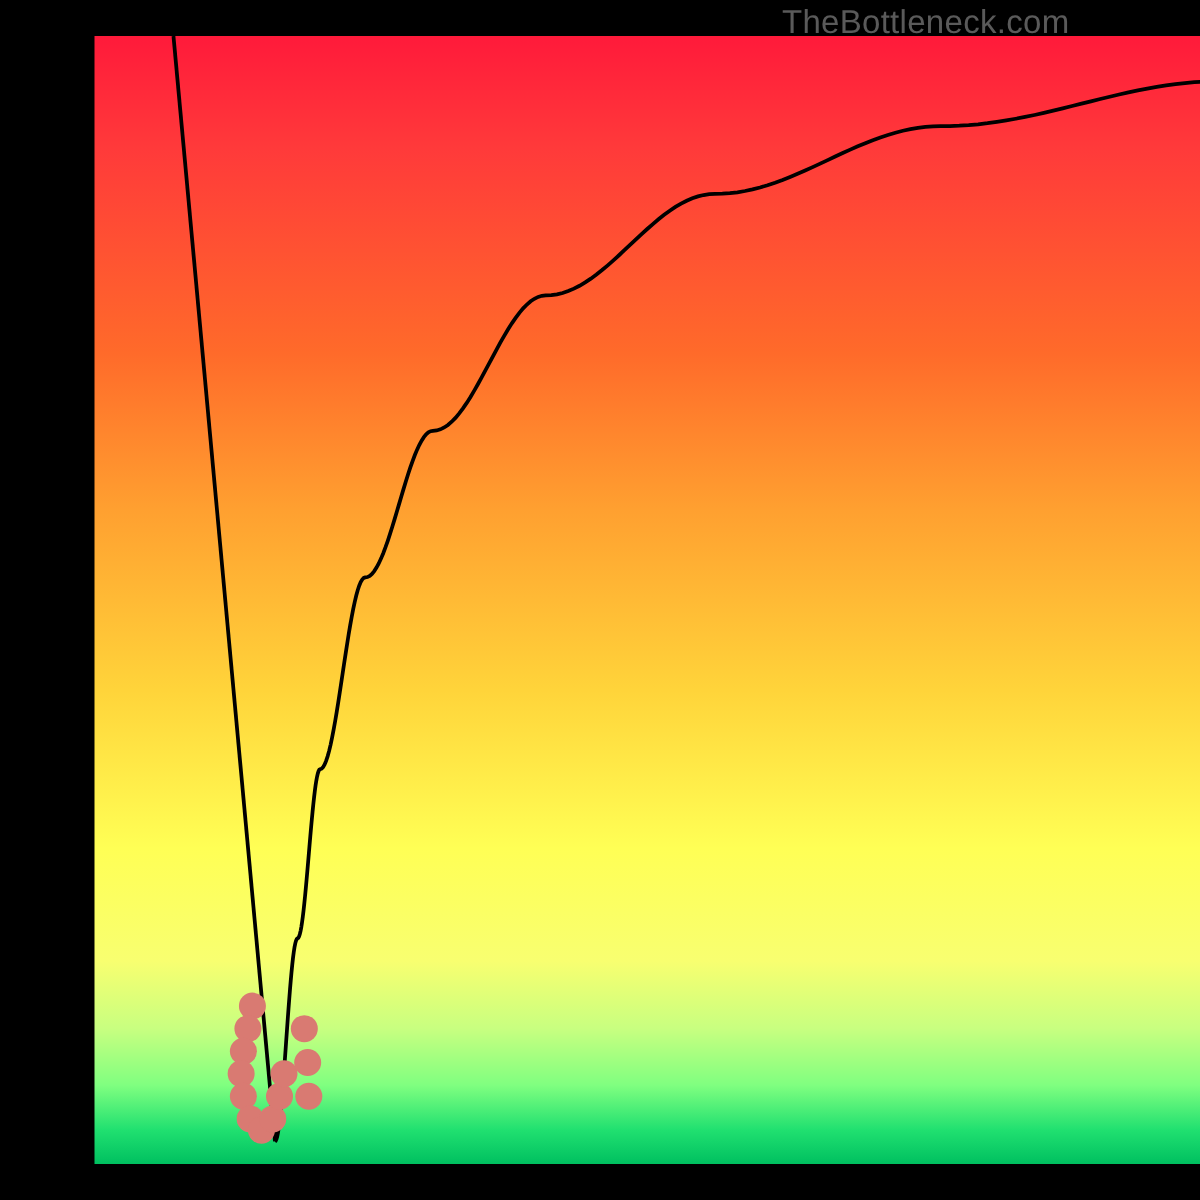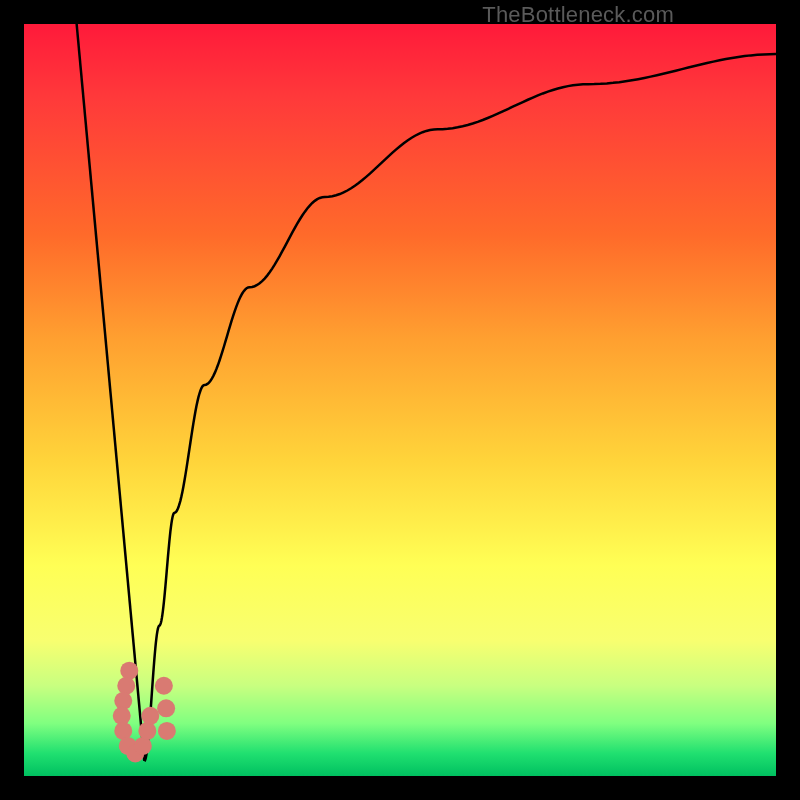--- a/index.html
+++ b/index.html
@@ -9,20 +9,21 @@
     height: 800px;
     overflow: hidden;
     background: #000;
     font-family: Arial, Helvetica, sans-serif;
   }
   .frame {
     position: relative;
     width: 684px;
     height: 800px;
     background: #000;
+    margin-left: 39px;
   }
   .plot-area {
     position: absolute;
     left: 24px;
     top: 24px;
     width: 752px;
     height: 752px;
     
     background: linear-gradient(to bottom,
       #ff1a3a 0%,

